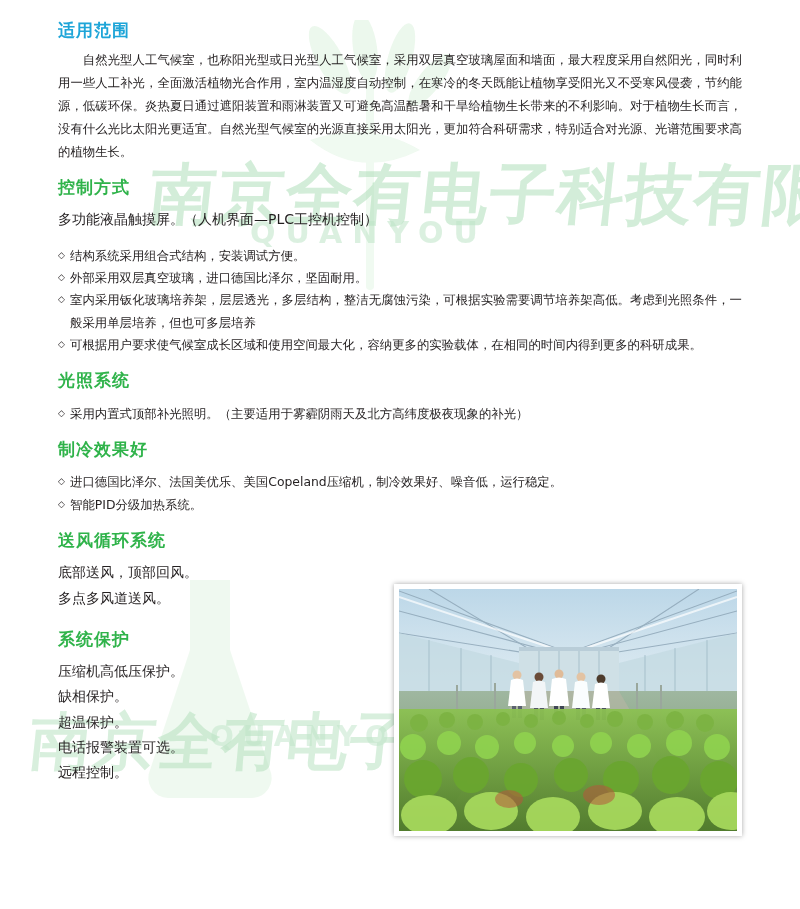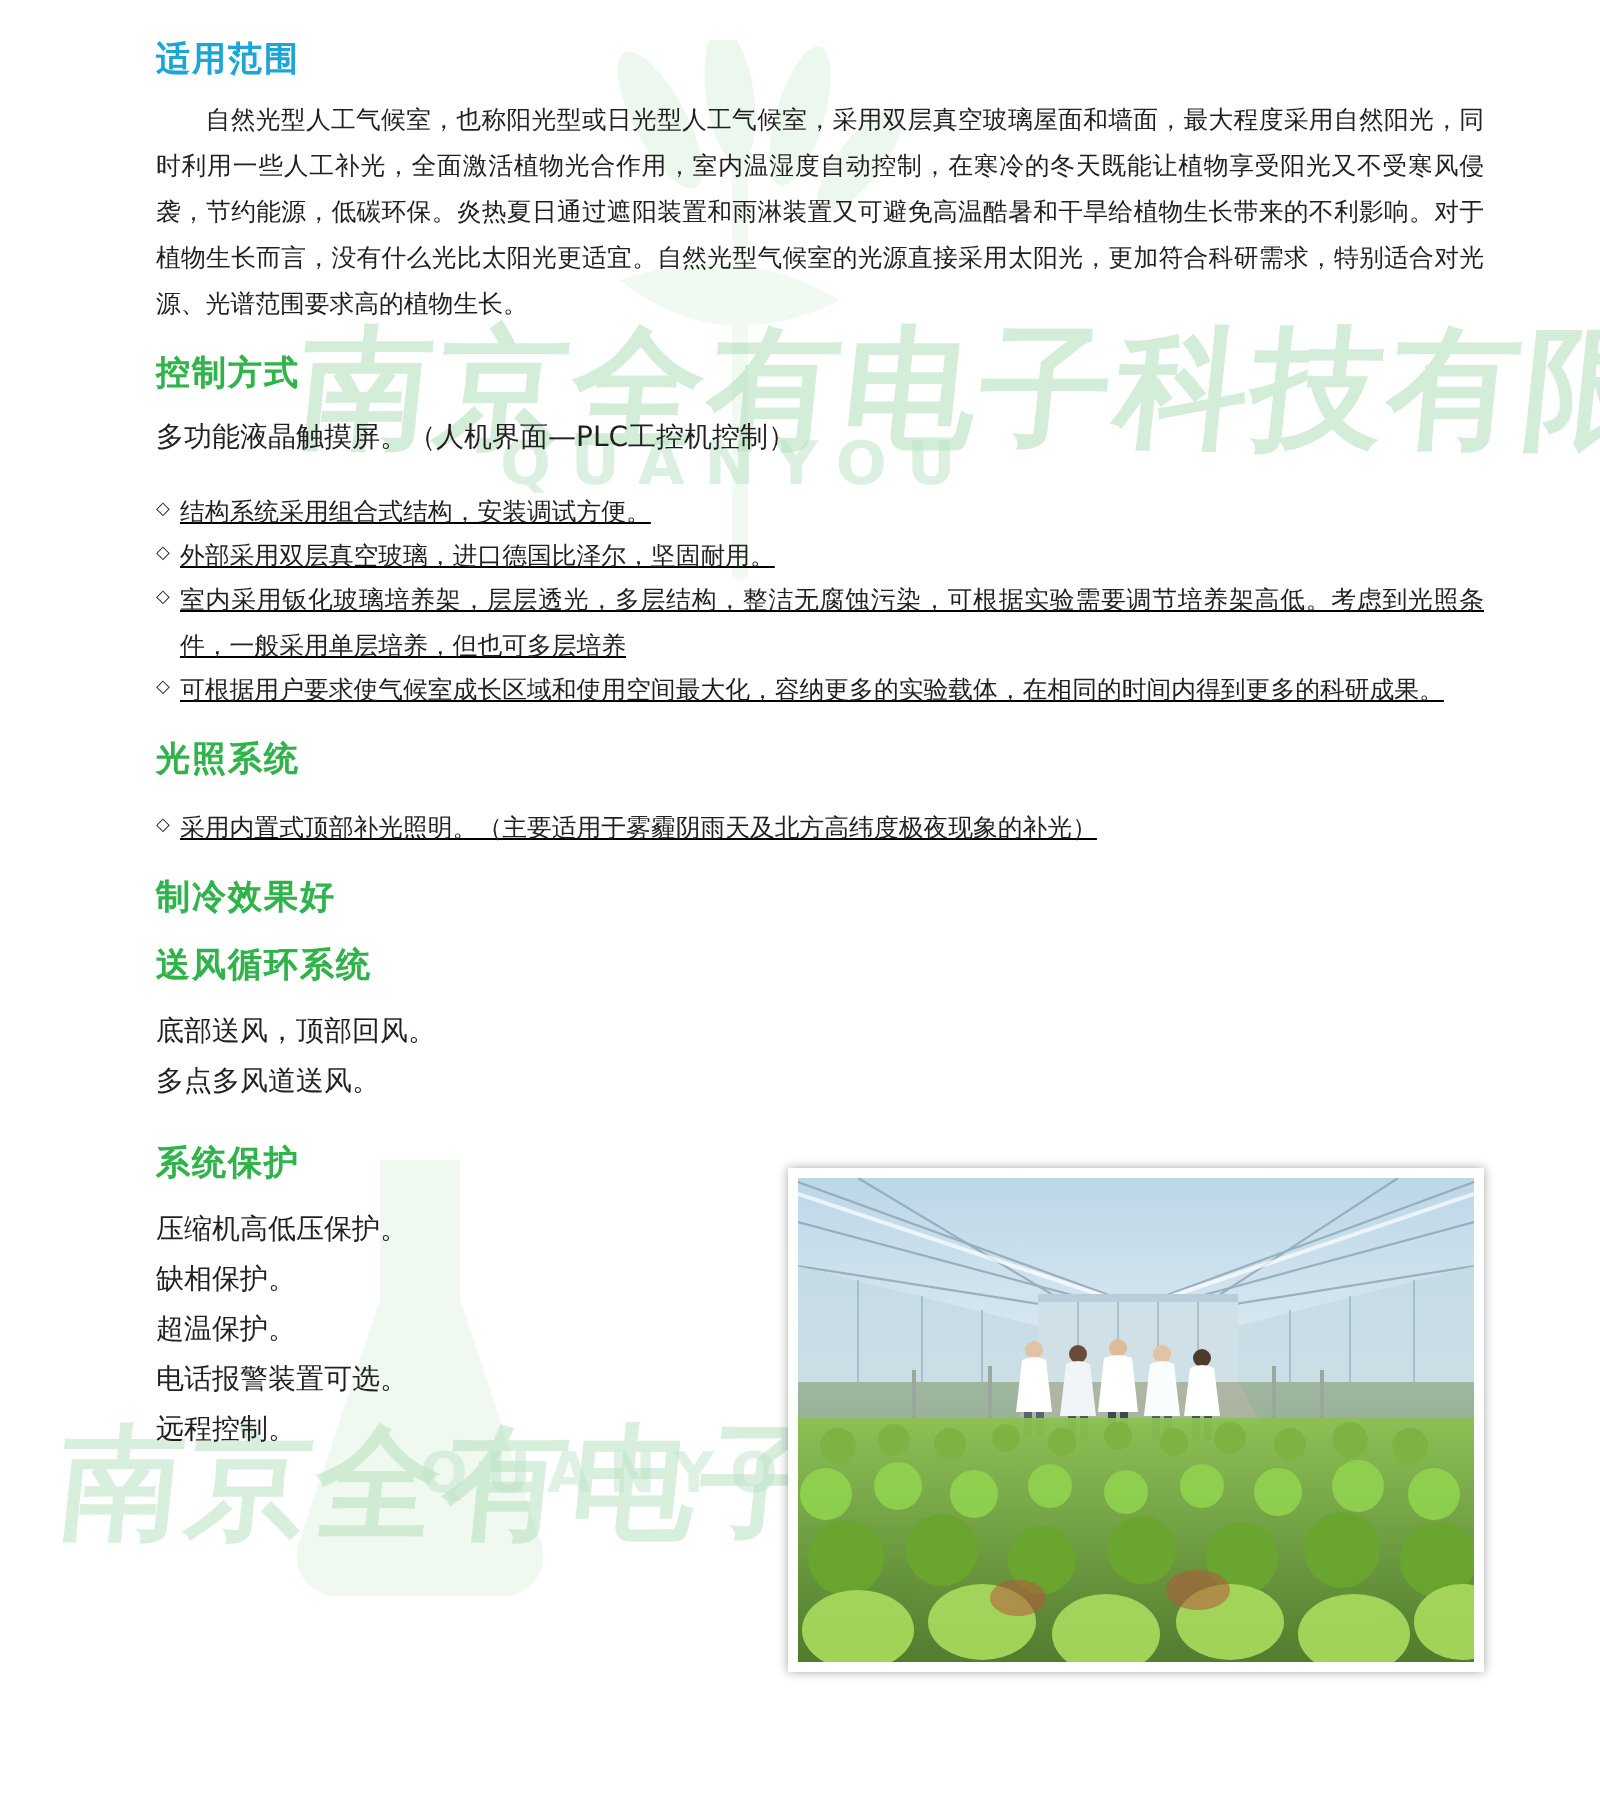--- a/index.html
+++ b/index.html
@@ -77,21 +77,21 @@
     height: 240px;
     top: 560px;
     left: 120px;
     opacity: .45;
   }
 
   
   .page {
     position: relative;
     z-index: 2;
-    padding: 20px 58px 0 78px;
+    padding: 20px 58px 0 58px;
     box-sizing: border-box;
   }
   .section {
     margin-bottom: 4px;
   }
   h2.heading {
     font-size: 17px;
     color: #1ea5d8;
     margin: 0 0 10px 0;
     font-weight: bold;
@@ -109,21 +109,20 @@
     margin: 0 0 10px 0;
   }
   .para.indent {
     text-indent: 2em;
     font-family: Liberation Mono, monospace;
   }
   ul.bullets {
     list-style: none;
     margin: 12px 0 10px 0;
     padding: 0;
-    text-decoration: underline;
   }
   ul.bullets li {
     font-size: 12.4px;
     color: #231f20;
     line-height: 1.8;
     position: relative;
     padding-left: 12px;
     text-align: justify;
   }
   ul.bullets li::before {
@@ -215,20 +214,24 @@
 
   <div class="section" id="sec-light">
     <h2 class="heading green">光照系统</h2>
     <ul class="bullets">
       <li>采用内置式顶部补光照明。（主要适用于雾霾阴雨天及北方高纬度极夜现象的补光）</li>
     </ul>
   </div>
 
   <div class="section" id="sec-temp">
     <h2 class="heading green">制冷效果好</h2>
+    <ul class="bullets">
+      <li>进口德国比泽尔、法国美优乐、美国Copeland压缩机，制冷效果好、噪音低，运行稳定。</li>
+      <li>智能PID分级加热系统。</li>
+    </ul>
   </div>
 
   <div class="section" id="sec-air">
     <h2 class="heading green">送风循环系统</h2>
     <div class="plain-lines">
       <div>底部送风，顶部回风。</div>
       <div>多点多风道送风。</div>
     </div>
   </div>
 

